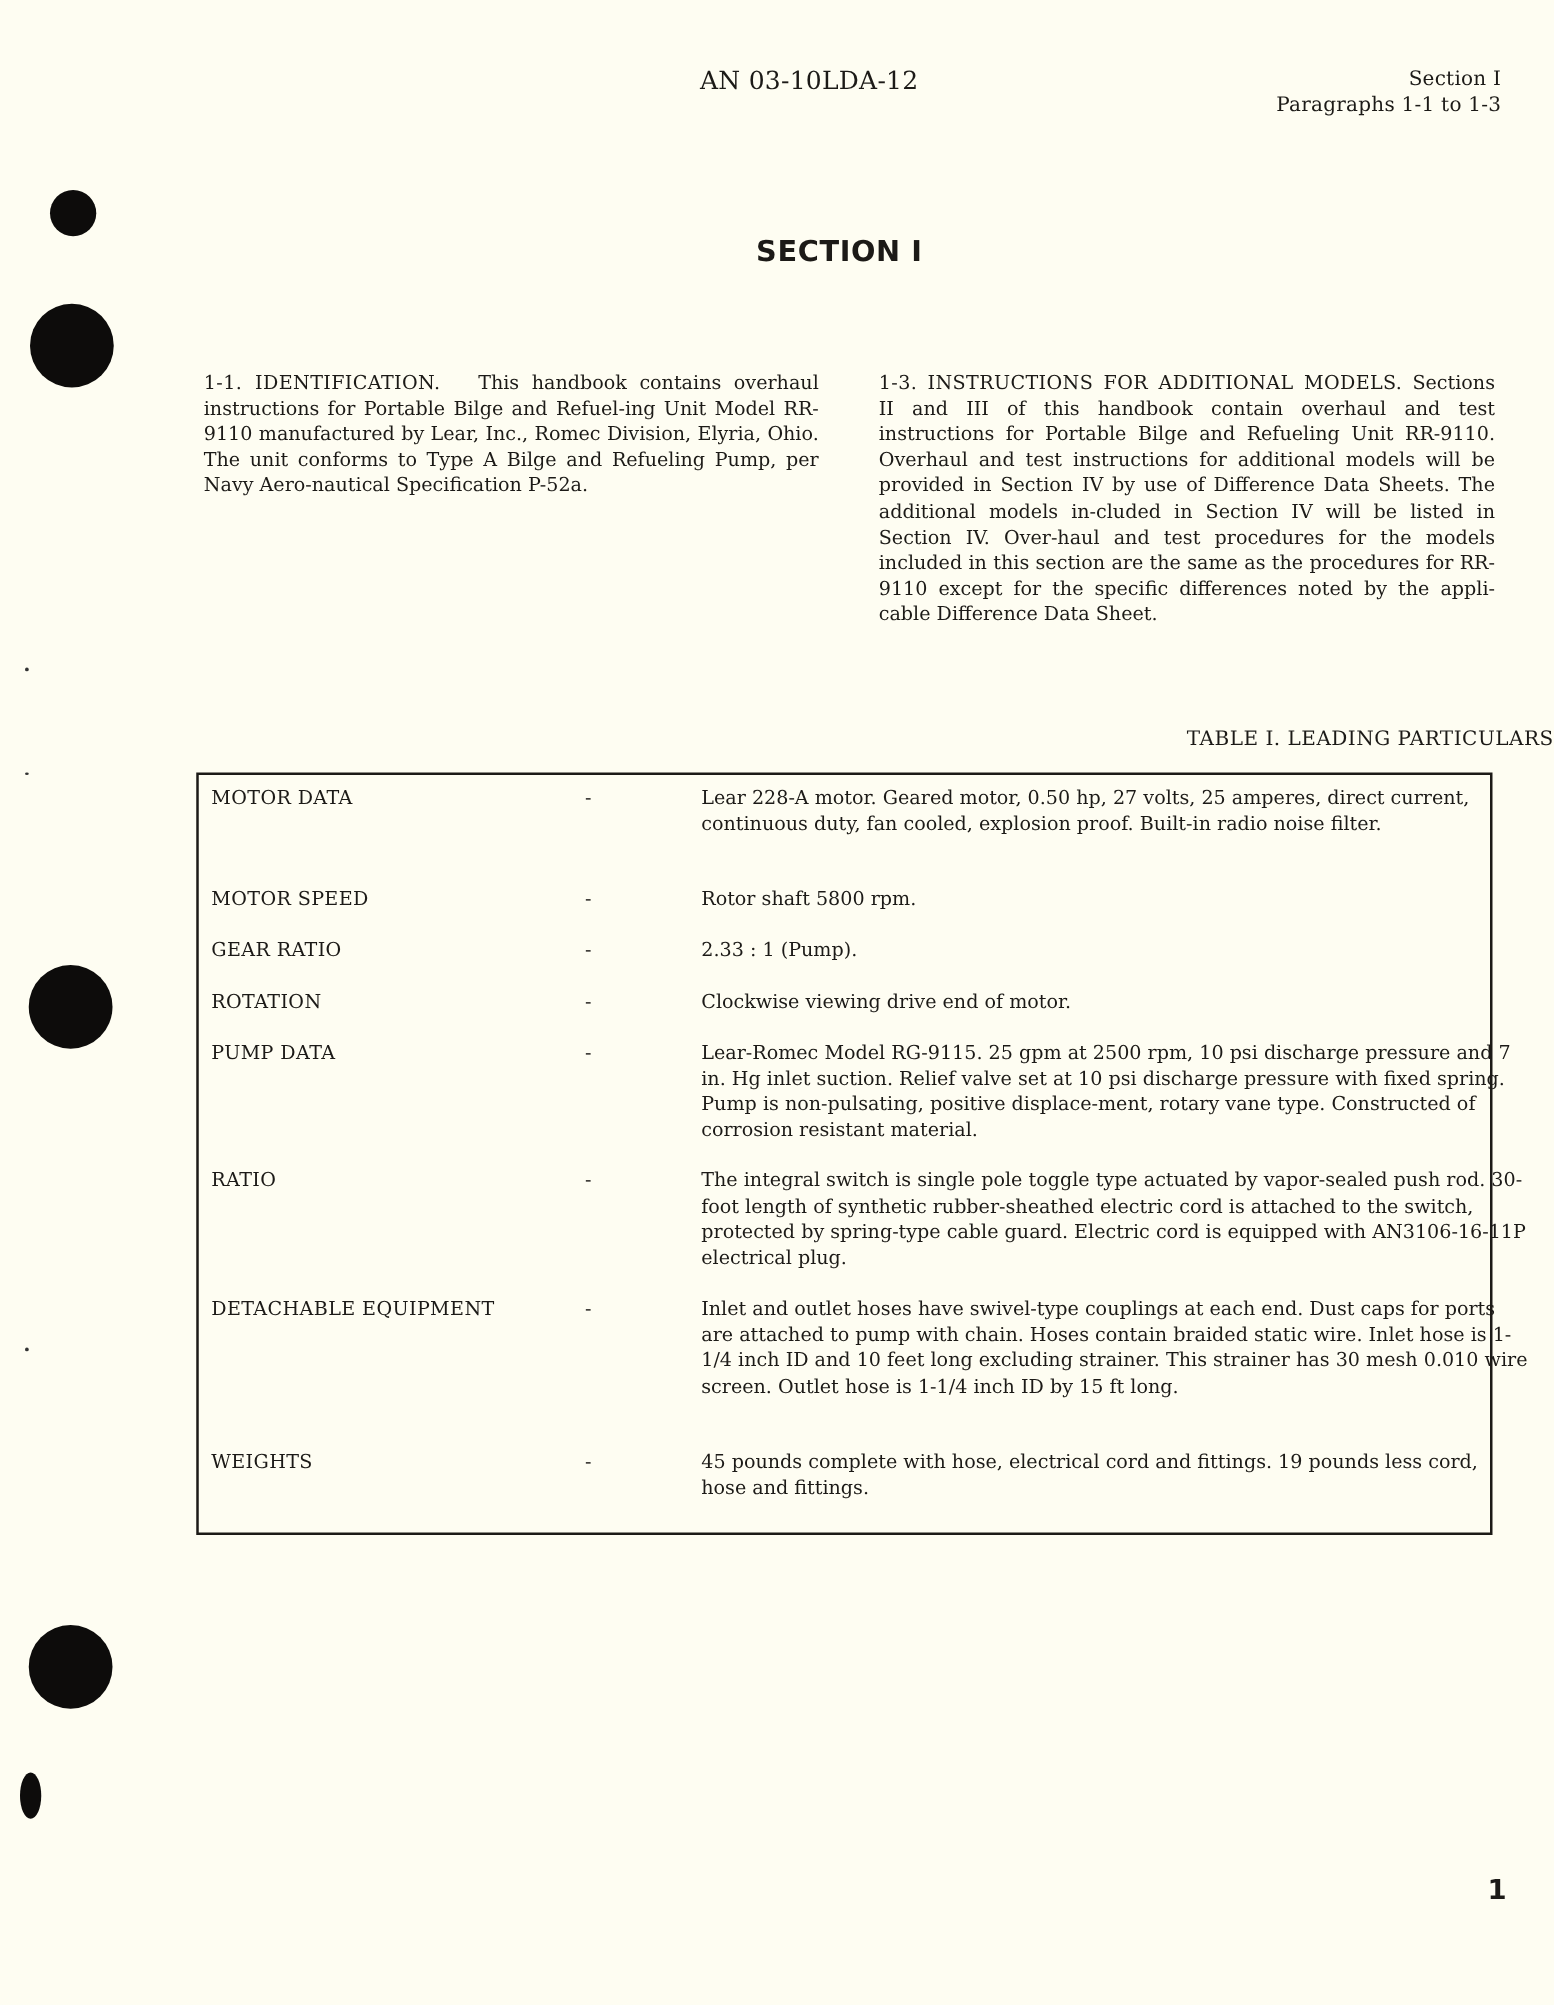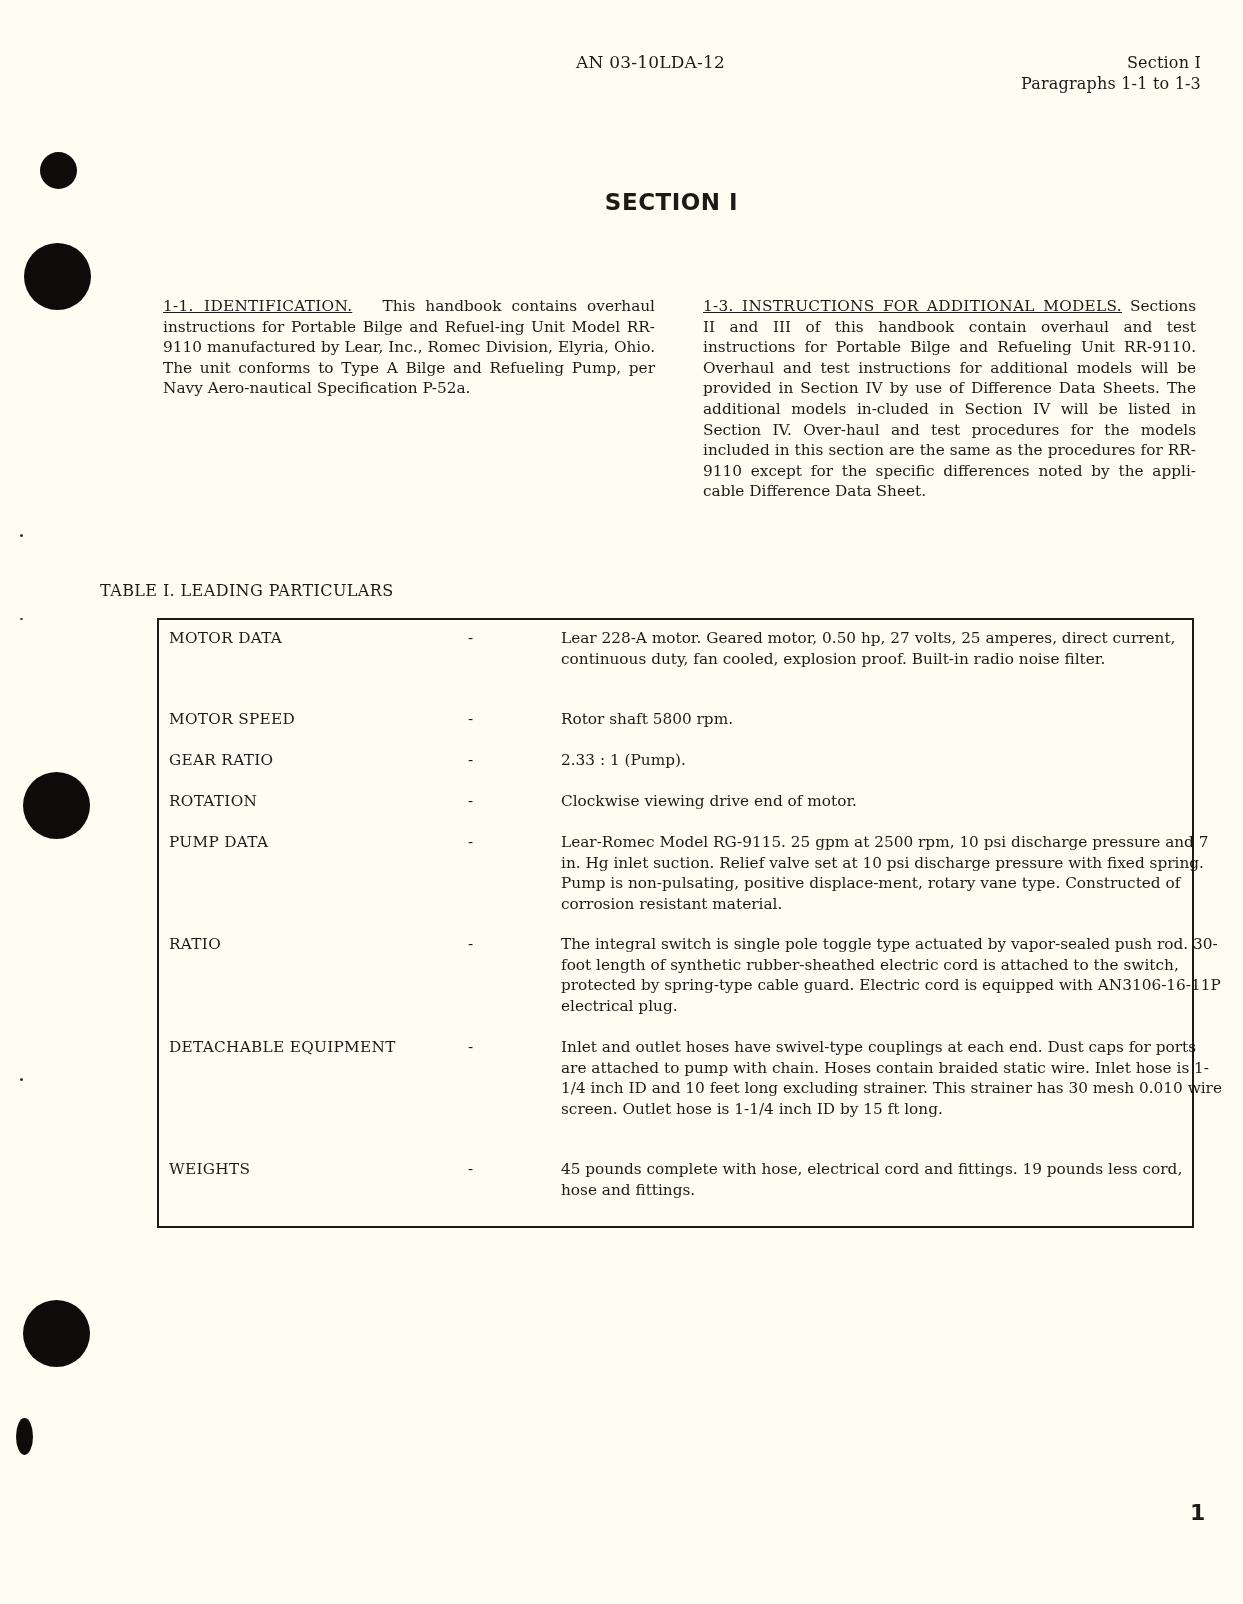--- a/index.html
+++ b/index.html
@@ -10,23 +10,23 @@
     width: 1243px;
     height: 1604px;
     background: #fefdf2;
     position: relative;
     overflow: hidden;
     font-family: "DejaVu Serif", "Liberation Serif", serif;
     color: #1c1a17;
   }
   .hdr-left {
     position: absolute;
-    left: 576px;
+    left: 560px;
     top: 52px;
-    font-size: 17px;
+    font-size: 20px;
     letter-spacing: 0.2px;
   }
   .hdr-right {
     position: absolute;
     right: 42px;
     top: 52px;
     text-align: right;
     font-size: 16px;
     line-height: 21px;
     letter-spacing: 0.2px;
@@ -56,27 +56,27 @@
   .col {
     position: absolute;
     font-size: 15.3px;
     line-height: 20.6px;
     text-align: justify;
     text-align-last: left;
   }
   .col-left { left: 163px; width: 492px; top: 296px; }
   .col-right { left: 703px; width: 493px; top: 296px; }
   .para { margin: 0 0 21px 0; }
-  .para .lead { letter-spacing: 0.3px; text-decoration: underline; }
+  .para .lead { letter-spacing: 0.3px; }
   .table-caption {
     position: absolute;
     left: 0;
     width: 1243px;
     top: 581px;
-    text-align: left;
+    text-align: right;
     font-size: 16px;
     letter-spacing: 0.4px;
     padding-left: 100px;
     box-sizing: border-box;
   }
   .table-box {
     position: absolute;
     left: 157px;
     top: 618px;
     width: 1037px;

